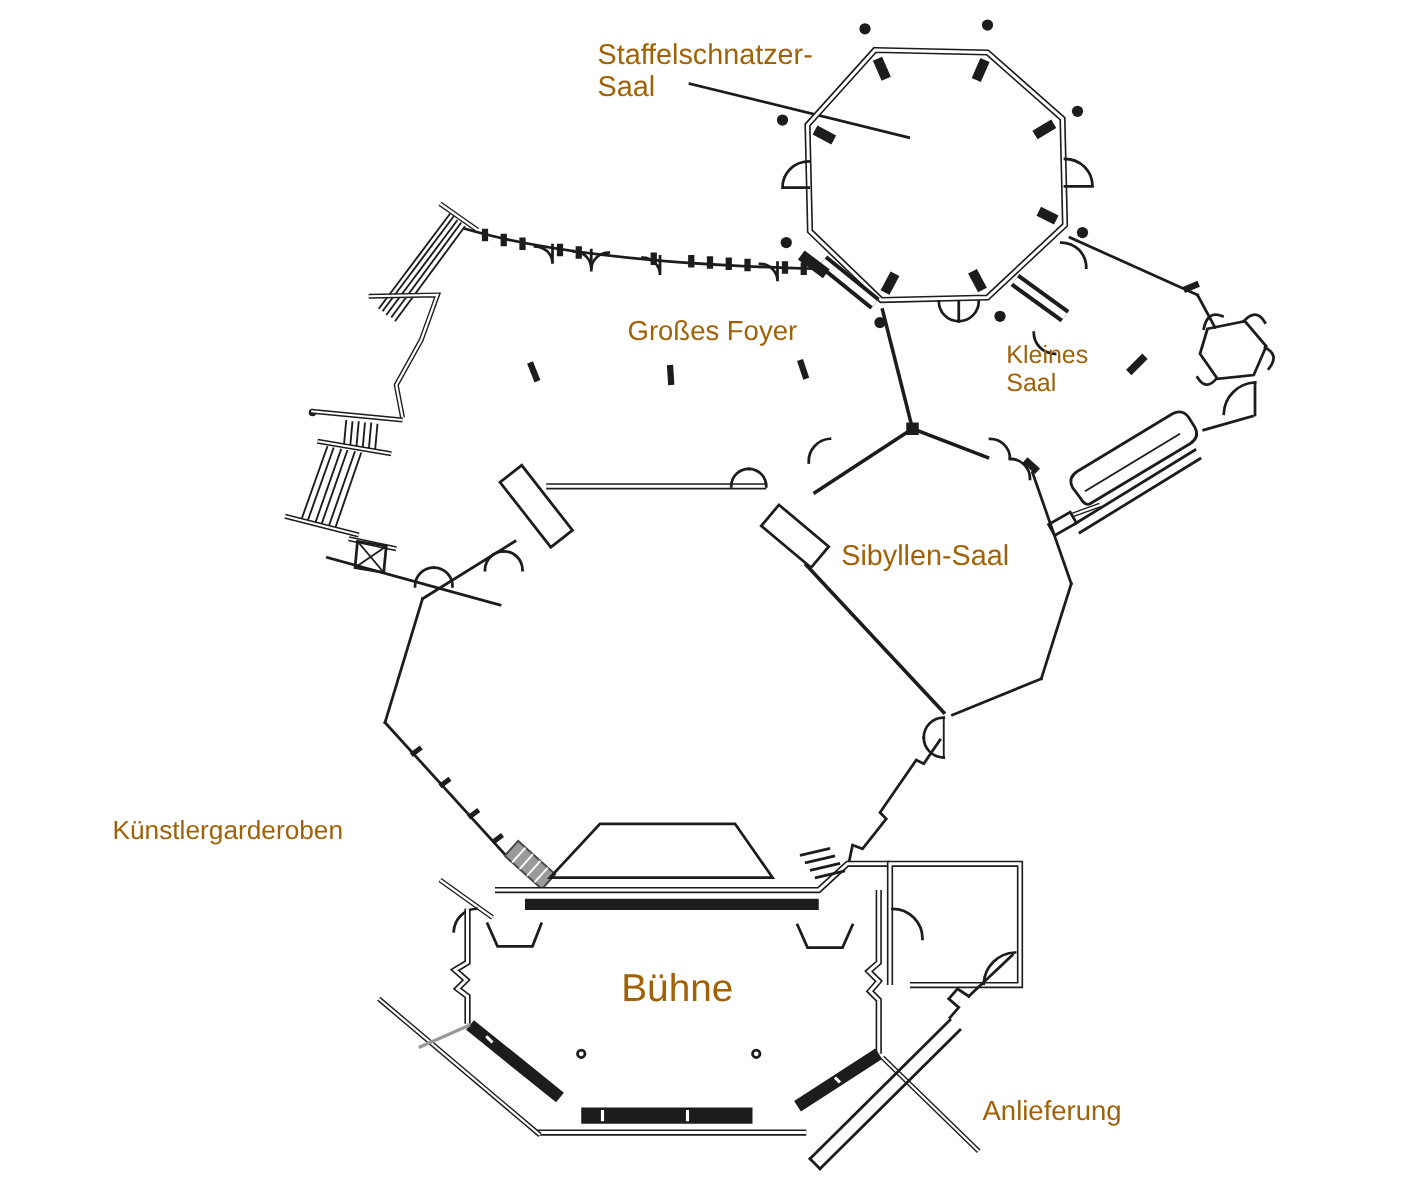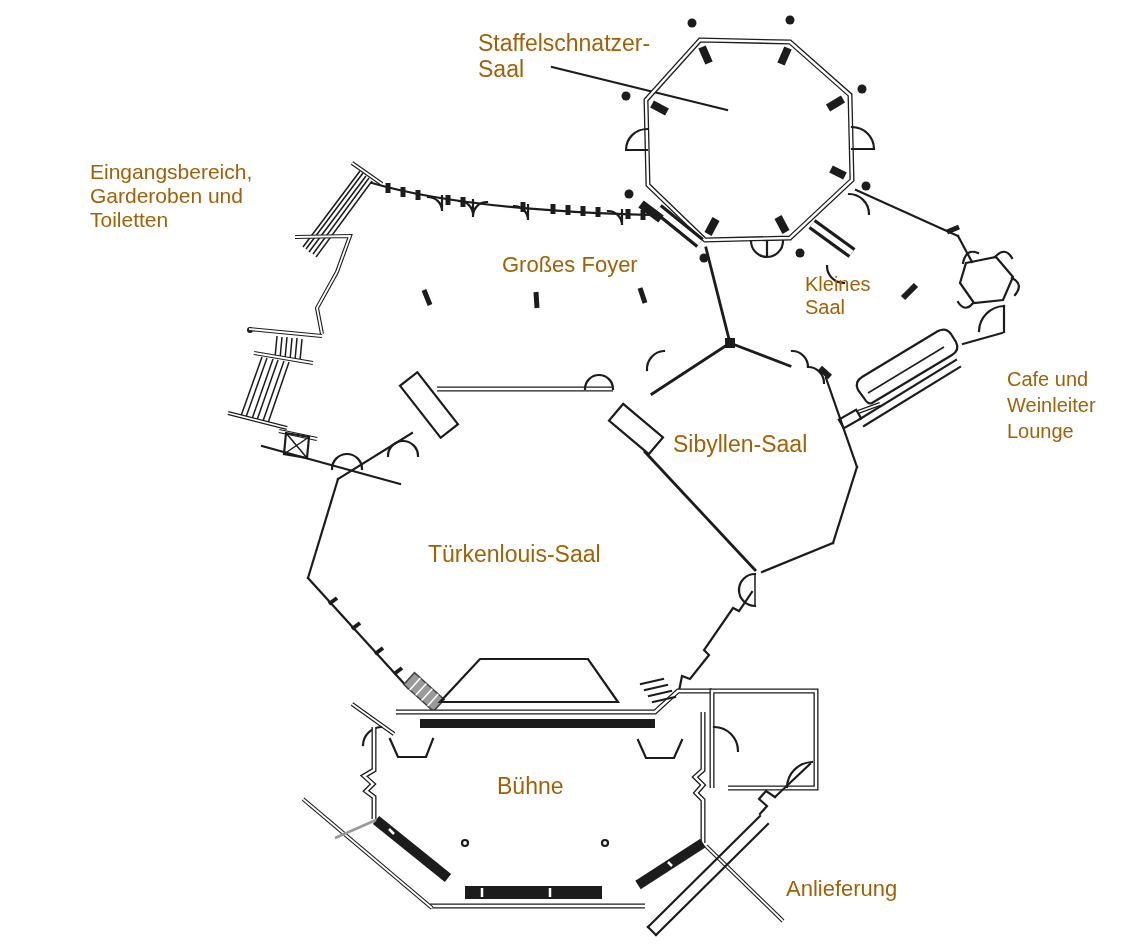--- a/index.html
+++ b/index.html
@@ -290,51 +290,41 @@
       <rect x="-10" y="-5" width="20" height="10" fill="#ffffff" class="ln" stroke-width="1.8"></rect>
     </g>
   </g>
 </svg>
 
 <div class="lbl" style="left:478px;top:30px;font-size:23px;">
   <div>Staffelschnatzer-</div>
   <div>Saal</div>
 </div>
 
-<div class="lbl" style="left:90px;top:160px;font-size:21px;">
-  <div>Eingangsbereich,</div>
-  <div>Garderoben und</div>
-  <div>Toiletten</div>
-</div>
 
 <div class="lbl" style="left:458px;top:252px;font-size:22px;margin-left:44px;">
   <div>Großes Foyer</div>
 </div>
 
 <div class="lbl" style="left:805px;top:273px;font-size:20px;">
   <div>Kleines</div>
   <div>Saal</div>
 </div>
 
-<div class="lbl" style="left:1007px;top:366px;font-size:20px;line-height:1.3;">
-  <div>Cafe und</div>
-  <div>Weinleiter</div>
-  <div>Lounge</div>
-</div>
 
 <div class="lbl" style="left:663px;top:431px;font-size:23px;margin-left:10px;">
   <div>Sibyllen-Saal</div>
 </div>
 
-<div class="lbl" style="left:428px;top:541px;font-size:23px;">
-  <div>Türkenlouis-Saal</div>
-</div>
-
-
-<div class="lbl" style="left:497px;top:773px;font-size:23px;">
+
+<div class="lbl" style="left:90px;top:653px;font-size:21px;">
+  <div>Künstlergarderoben</div>
+</div>
+
+<div class="lbl" style="left:497px;top:773px;font-size:31px;">
   <div>Bühne</div>
 </div>
 
 <div class="lbl" style="left:786px;top:876px;font-size:22px;">
   <div>Anlieferung</div>
 </div>
 
 </div>
 
 </body></html>

